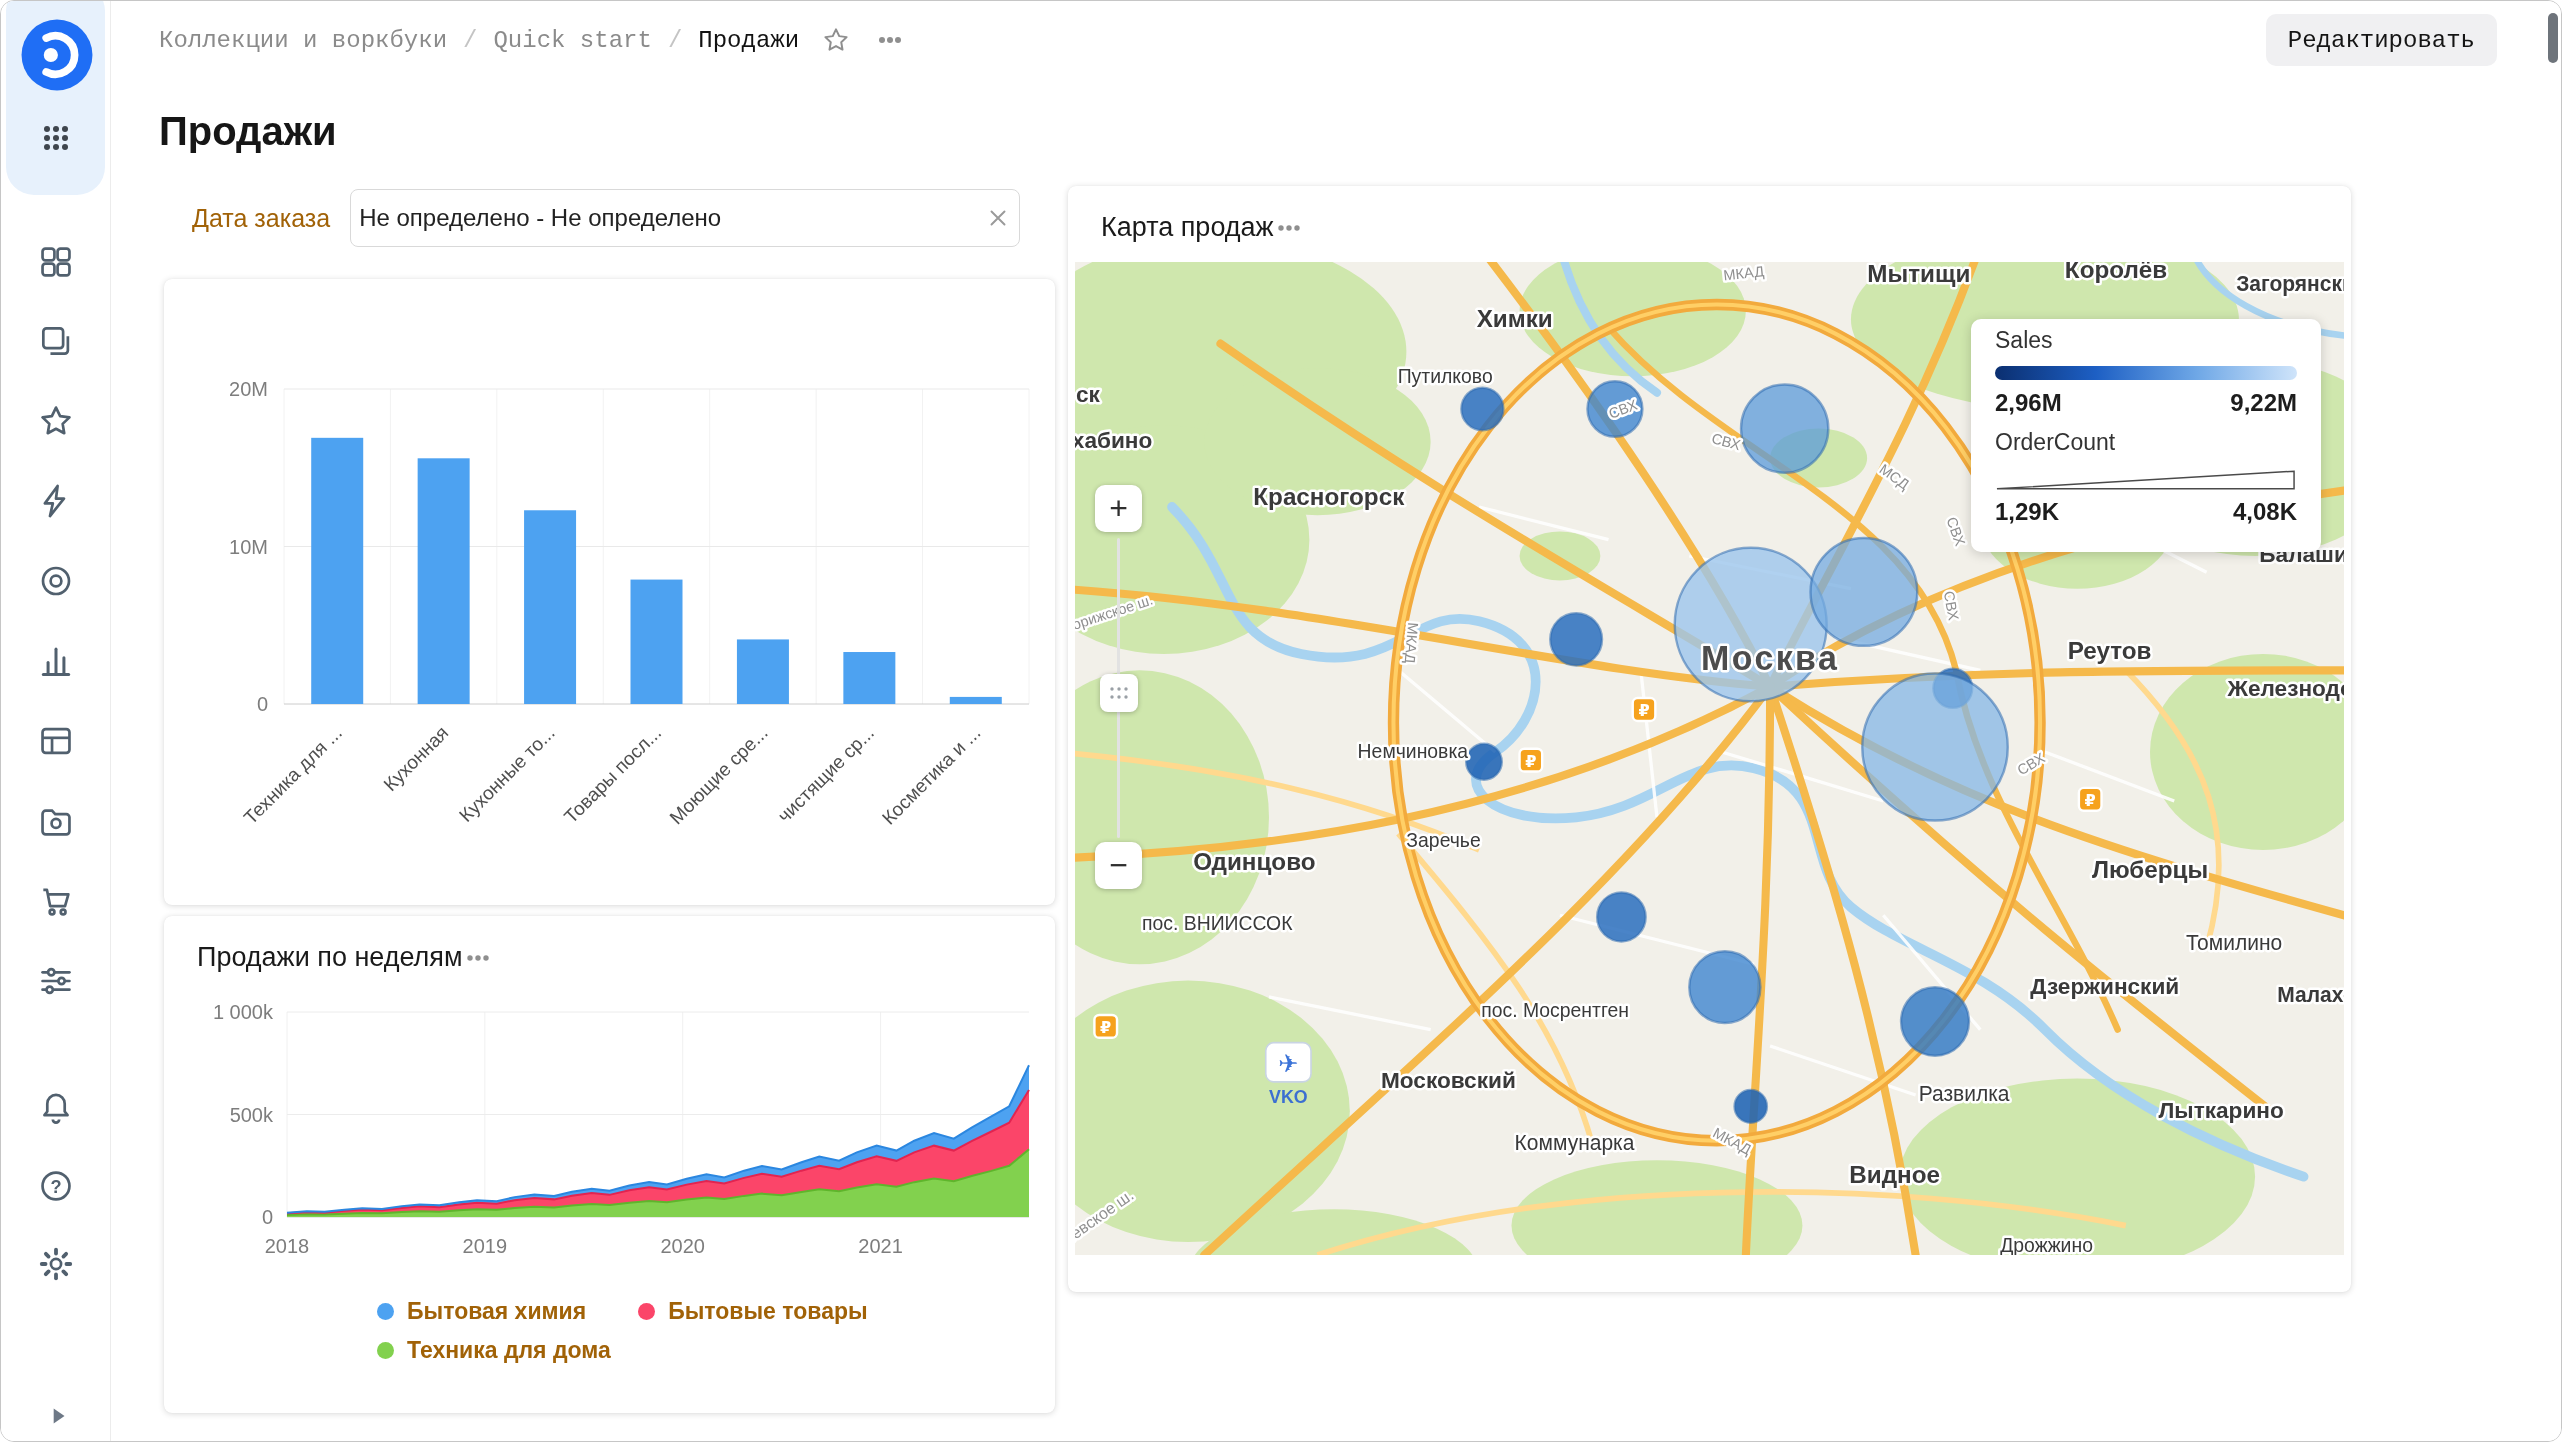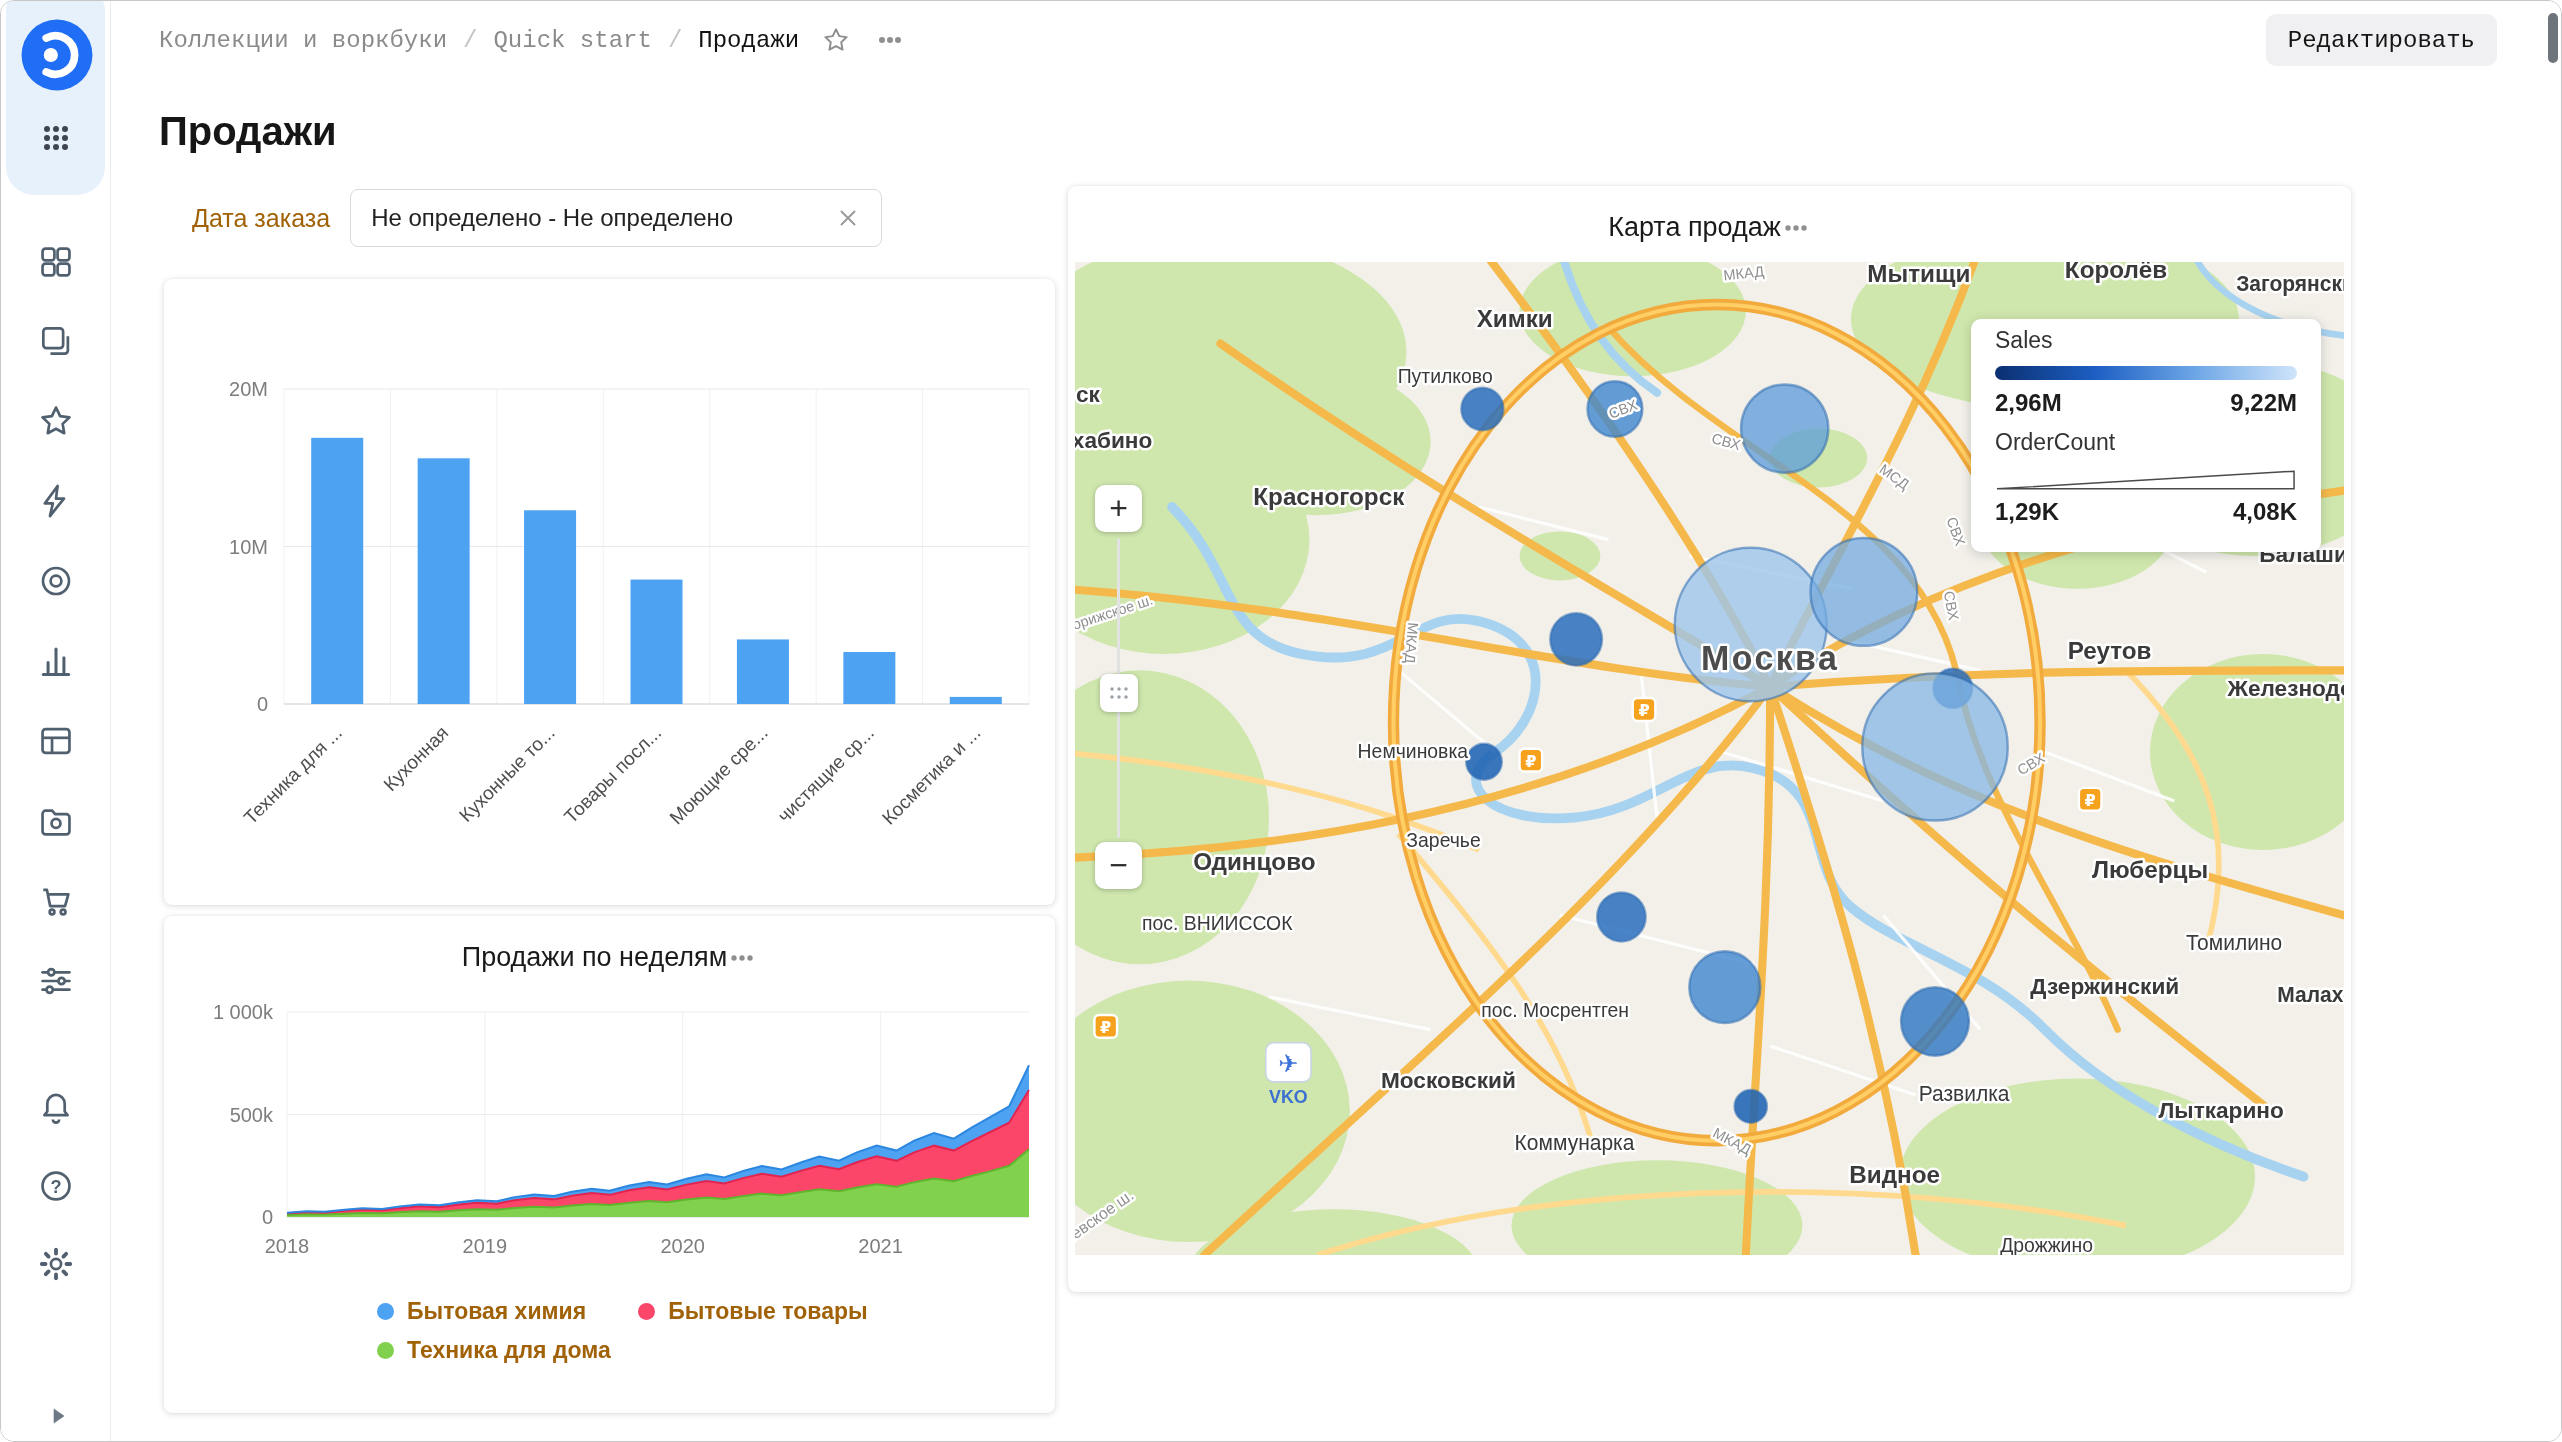--- a/index.html
+++ b/index.html
@@ -30,28 +30,28 @@
   .bc-current { color: #121212; font-weight: 500; }
   .hdr-icon { margin-left: 22px; color: #8f8f8f; cursor: pointer; display: flex; align-items: center; }
   .edit-btn { margin-left: auto; background: #f0f0f2; border: none; border-radius: 10px; height: 52px; padding: 0 22px; font-size: 24px; color: #151515; cursor: pointer; font-family: inherit; }
   .scroll-thumb { position: absolute; right: 3px; top: 12px; width: 10px; height: 50px; background: #6e747b; border-radius: 5px; z-index: 40; }
 
   
   .content { position: absolute; left: 110px; top: 78px; right: 0; bottom: 0; background: #fff; }
   .page-title { position: absolute; left: 48px; top: 30px; font-size: 40px; font-weight: 700; color: #161616; }
   .filter-row { position: absolute; left: 81px; top: 110px; display: flex; align-items: center; gap: 20px; }
   .filter-label { font-size: 25px; font-weight: 400; color: #a16207; }
-  .filter-input { width: 532px; height: 58px; border: 1px solid #d9d9d9; border-radius: 8px; background: #fff; display: flex; align-items: center; padding: 0 20px; font-size: 24px; color: #222; cursor: text; }
+  .filter-input { width: 670px; height: 58px; border: 1px solid #d9d9d9; border-radius: 8px; background: #fff; display: flex; align-items: center; padding: 0 8px; font-size: 24px; color: #222; cursor: text; }
   .clear-x { margin-left: auto; color: #9a9a9a; cursor: pointer; display: flex; }
 
   .card { position: absolute; background: #fff; border-radius: 8px; box-shadow: 0 1px 6px rgba(0,0,0,.15), 0 0 1px rgba(0,0,0,.08); }
   #card-subcat { left: 53px; top: 200px; width: 891px; height: 626px; }
   #card-weeks  { left: 53px; top: 837px; width: 891px; height: 497px; }
   #card-map    { left: 957px; top: 107px; width: 1283px; height: 1106px; }
-  .card-head { display: flex; align-items: center; justify-content: center; padding: 26px 33px 0 33px; }
+  .card-head { display: flex; align-items: center; justify-content: flex-start; padding: 26px 33px 0 33px; }
   .card-title { font-size: 27px; font-weight: 500; color: #1a1a1a; }
   .dots-btn { color: #8f8f8f; cursor: pointer; display: flex; }
 
   #bar-svg  { position: absolute; left: 16px; top: 90px; width: 860px; height: 520px; }
   #area-svg { position: absolute; left: 16px; top: 80px; width: 860px; height: 290px; }
   #weeks-legend { position: absolute; left: 213px; top: 382px; width: 620px; display: flex; flex-wrap: wrap; column-gap: 52px; row-gap: 12px; font-size: 23px; color: #a16207; font-weight: bold; }
   .lg-item { display: flex; align-items: center; gap: 13px; cursor: pointer; }
   .lg-dot { width: 17px; height: 17px; border-radius: 50%; display: inline-block; }
 
   

